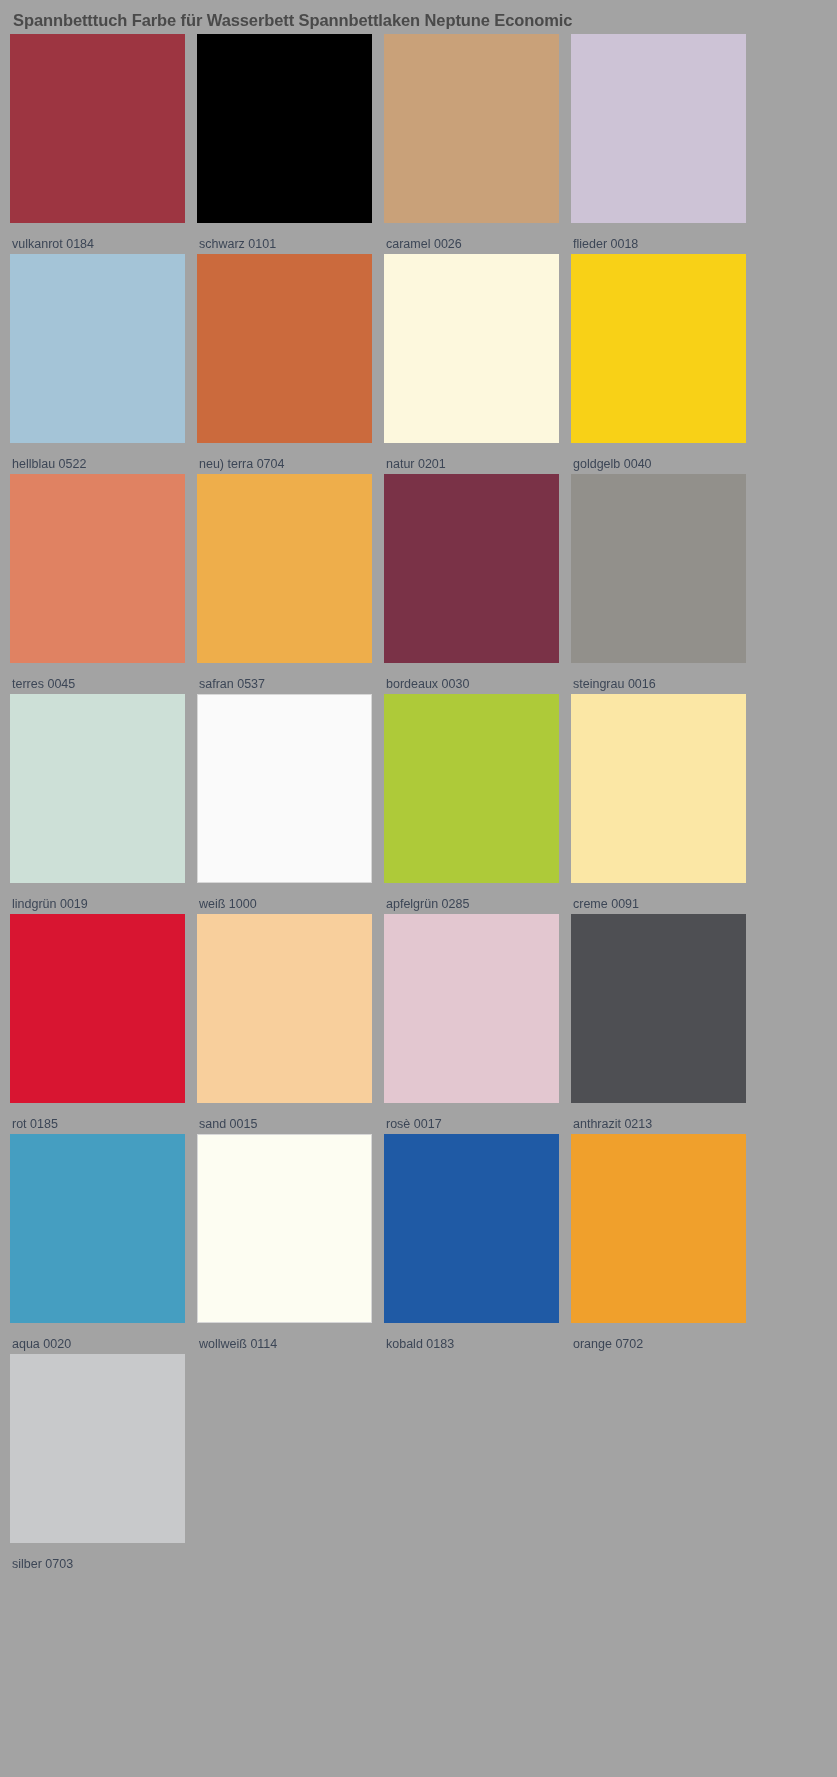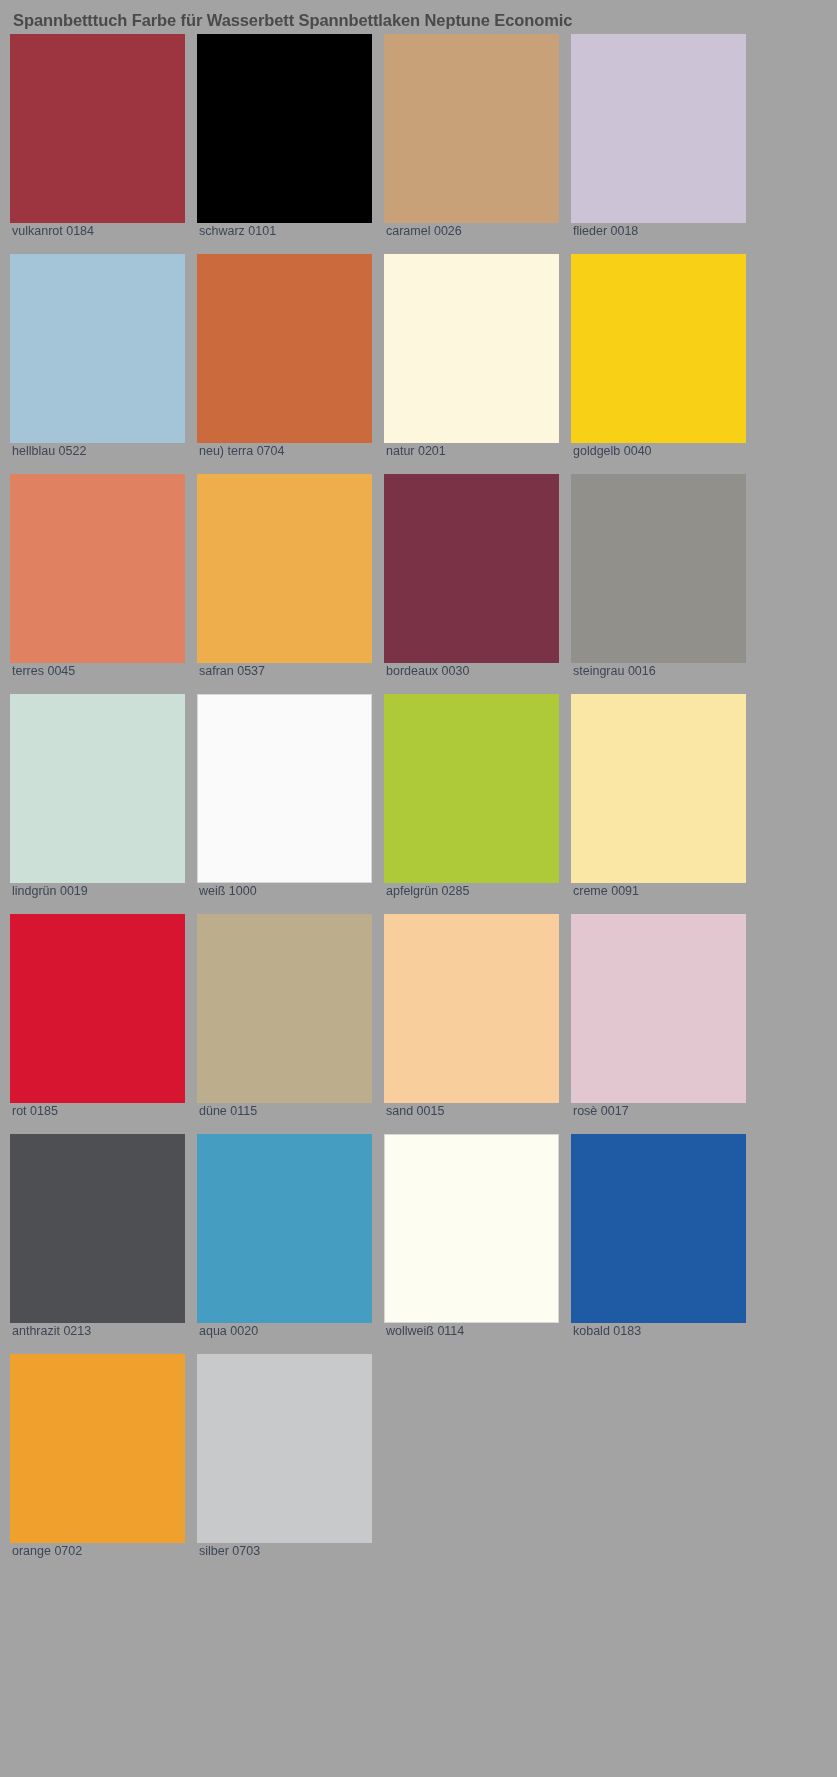--- a/index.html
+++ b/index.html
@@ -51,20 +51,21 @@
   }
   .swatch-chip.bordered {
     width: 175px;
     height: 189px;
     border: 1px solid #d7d7d7;
   }
   .swatch-label {
     font-size: 12.5px;
     color: #3c4656;
     line-height: 16px;
+    padding-top: 13px;
     padding-left: 2px;
     white-space: nowrap;
     font-family: "Liberation Sans", "DejaVu Sans", sans-serif;
   }
 </style>
 </head>
 <body>
 
 <div class="page">
 
@@ -133,24 +134,20 @@
       </div>
       <div class="swatch-cell">
         <div class="swatch-chip" style="background: rgb(251, 231, 165);"></div>
         <div class="swatch-label">creme 0091</div>
       </div>
       <div class="swatch-cell">
         <div class="swatch-chip" style="background: rgb(216, 21, 49);"></div>
         <div class="swatch-label">rot 0185</div>
       </div>
       <div class="swatch-cell">
-        <div class="swatch-chip" style="background: rgb(188, 174, 141);"></div>
-        <div class="swatch-label">düne 0115</div>
-      </div>
-      <div class="swatch-cell">
         <div class="swatch-chip" style="background: rgb(248, 207, 156);"></div>
         <div class="swatch-label">sand 0015</div>
       </div>
       <div class="swatch-cell">
         <div class="swatch-chip" style="background: rgb(227, 199, 208);"></div>
         <div class="swatch-label">rosè 0017</div>
       </div>
       <div class="swatch-cell">
         <div class="swatch-chip" style="background: rgb(78, 79, 83);"></div>
         <div class="swatch-label">anthrazit 0213</div>

